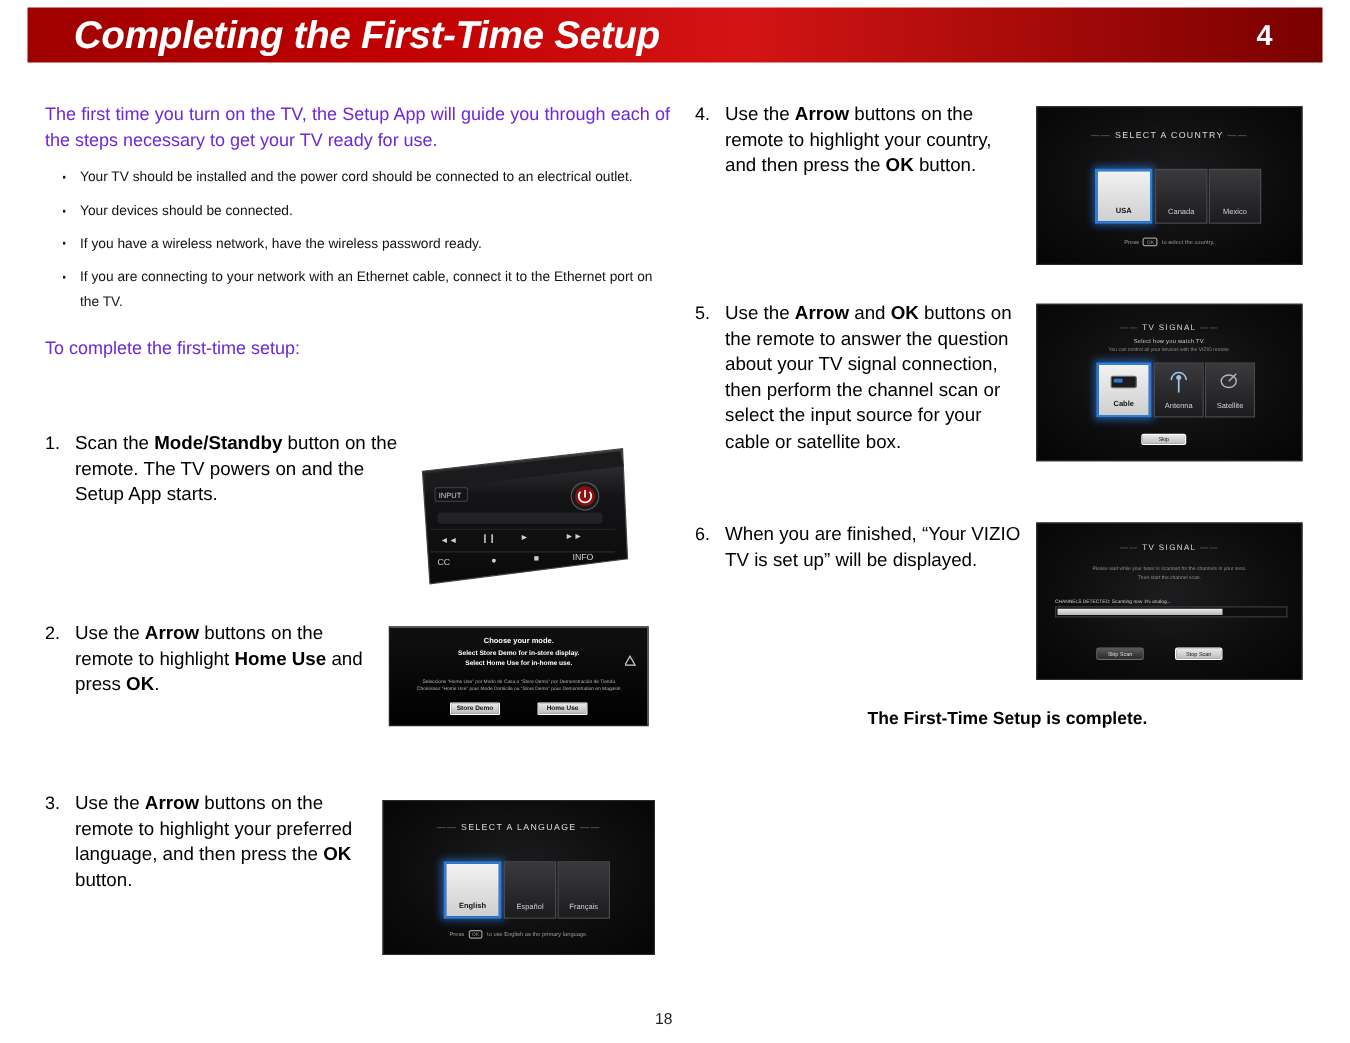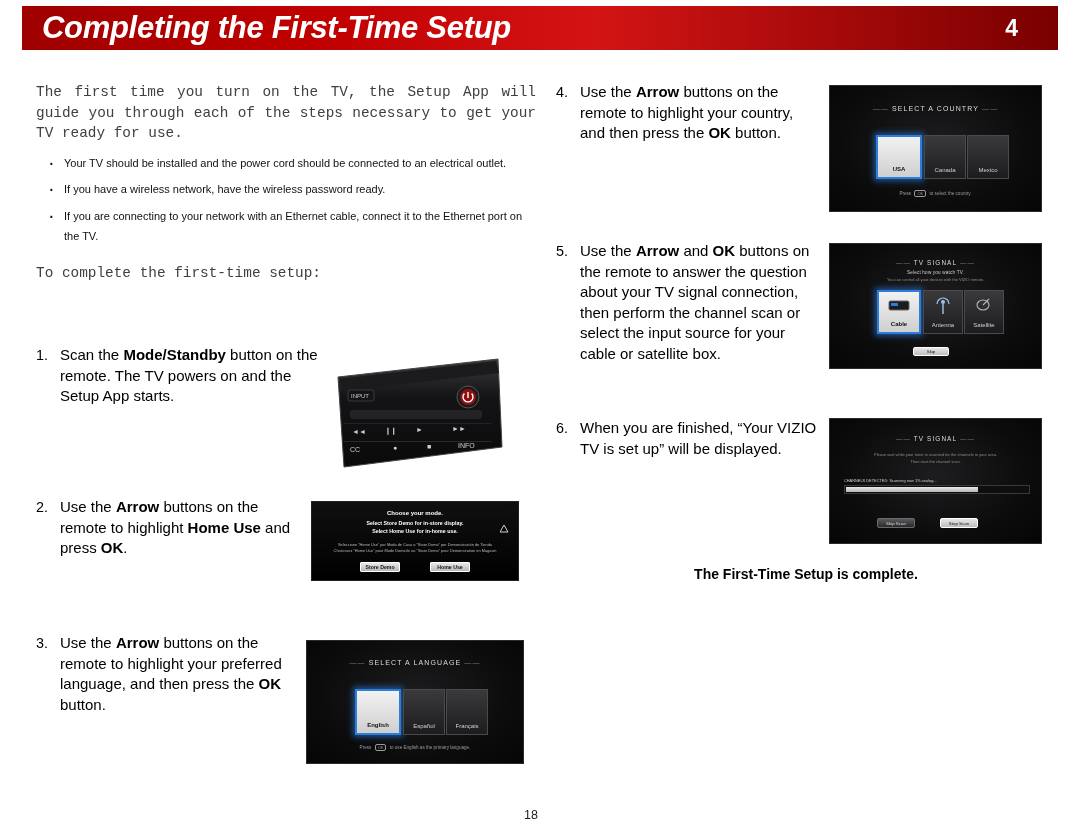--- a/index.html
+++ b/index.html
@@ -21,30 +21,31 @@
     padding:0 18px 0 20px;
   }
   .header-title {
     color:#fff;
     font-size:31px;
     font-weight:bold;
     font-style:italic;
     letter-spacing:-0.3px;
     font-family:"Liberation Sans", sans-serif;
     white-space:nowrap;
+    margin-left:17px;
   }
   .header-num {
     color:#fff; font-size:23px; font-weight:bold;
     padding-right:22px;
   }
 
   
   .col-left { position:absolute; left:36px; top:82px; width:500px; }
 
-  p.body { font-size:14.4px; line-height:20.5px; margin:0 0 9px 0; color:#404040;font-family:Liberation Mono, monospace; }
+  p.body { font-size:14.4px; line-height:20.5px; margin:0 0 9px 0; color:#6d28d9; }
   p.justify { text-align:justify; }
 
   .bullets { margin:0 0 0 0; padding:0; list-style:none; }
   .bullets li {
     position:relative;
     font-size:11px; line-height:20.5px;
     padding-left:28px; margin-bottom:6px;
     color:#111;
   }
   .bullets li:before {
@@ -147,20 +148,21 @@
 
 <div class="header">
   <div class="header-title">Completing the First-Time Setup</div>
   <div class="header-num">4</div>
 </div>
 
 <div class="col-left">
   <p class="body justify">The first time you turn on the TV, the Setup App will guide you through each of the steps necessary to get your TV ready for use.</p>
   <ul class="bullets">
     <li>Your TV should be installed and the power cord should be connected to an electrical outlet.</li>
+    <li>Your devices should be connected.</li>
     <li>If you have a wireless network, have the wireless password ready.</li>
     <li>If you are connecting to your network with an Ethernet cable, connect it to the Ethernet port on the TV.</li>
   </ul>
   <p class="body" style="margin-top:16px;">To complete the first-time setup:</p>
 </div>
 
 <div class="step" style="position:absolute; left:36px; top:345px; width:290px;">
   <div class="step-num">1.</div>
   <div class="step-text"><span>Scan the </span><b>Mode/Standby</b><span> button on the remote. The TV powers on and the Setup App starts.</span></div>
 </div>

